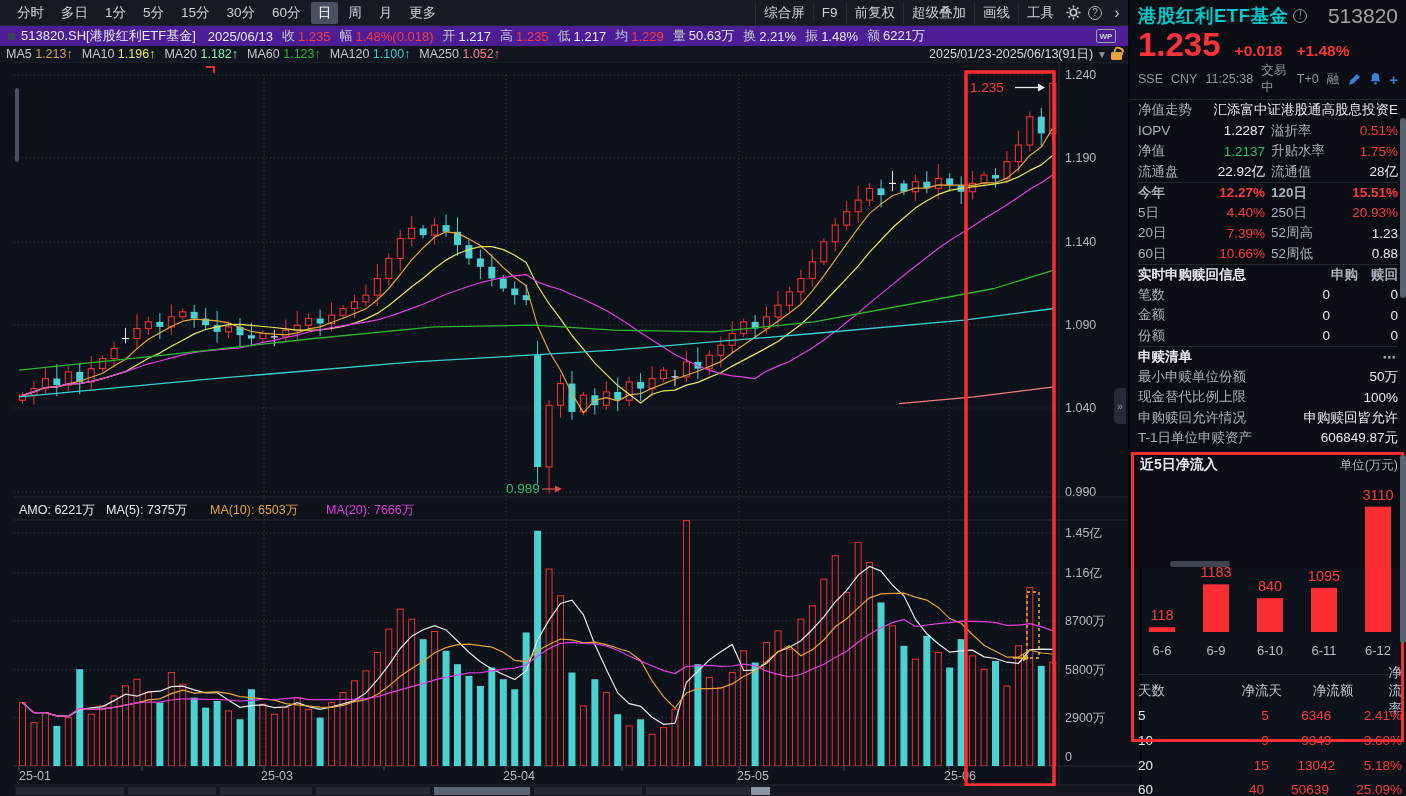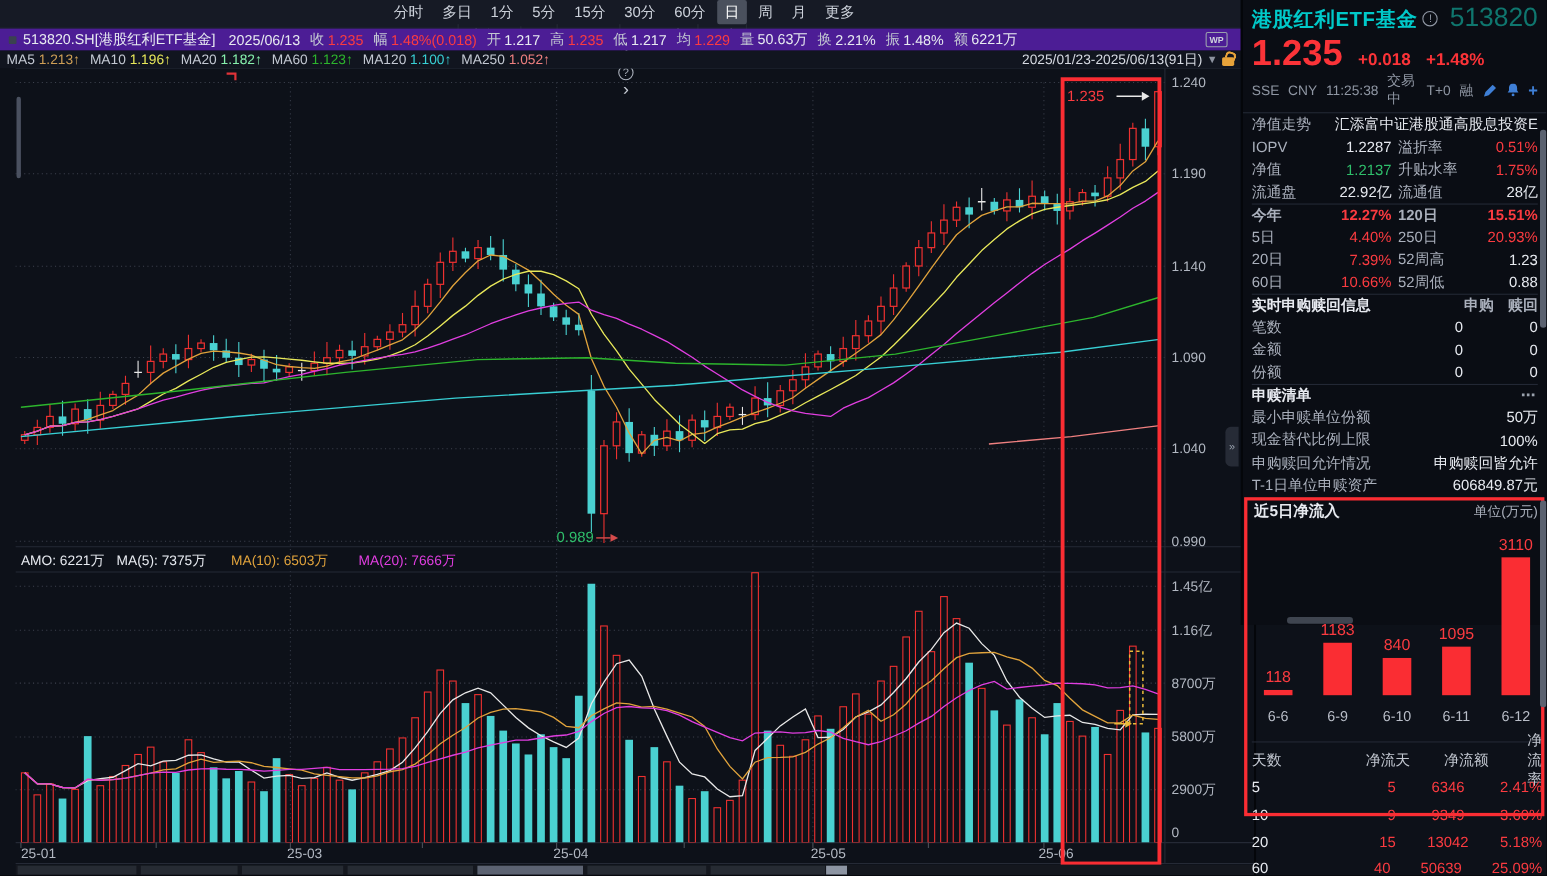--- a/index.html
+++ b/index.html
@@ -1,20 +1,20 @@
 <!DOCTYPE html>
 <html lang="zh"><head>
 <meta charset="utf-8">
 <style>
   html,body{margin:0;padding:0;background:#05070b;}
   *{box-sizing:border-box;font-family:"Liberation Sans","DejaVu Sans",sans-serif;}
   .app{position:relative;width:1406px;height:796px;background:#0d1119;overflow:hidden;color:#dfe3ea;}
   
   .tabbar{position:absolute;top:0;left:0;width:1128px;height:26px;background:#161a25;border-bottom:1px solid #1f2430;
-          display:flex;align-items:center;font-size:13.5px;color:#ccd1da;padding-left:10px;flex-direction:column;}
+          display:flex;align-items:center;font-size:13.5px;color:#ccd1da;padding-left:10px;}
   .tabbar .tab{padding:2px 7px;margin-right:3px;cursor:pointer;border-radius:2px;white-space:nowrap;}
   .tabbar .tab.sel{background:#4a505d;color:#fff;}
   .tabbar .spacer{flex:1;}
   .tabbar .tool{padding:2px 8px;white-space:nowrap;border-left:1px solid #262b36;}
   .iconbtn{display:inline-flex;align-items:center;justify-content:center;width:22px;height:18px;color:#c6cbd4;}
   .helpcirc{width:14px;height:14px;border:1px solid #aab0bb;border-radius:50%;font-size:10px;display:inline-flex;
             align-items:center;justify-content:center;color:#aab0bb;}
   .quotebar{position:absolute;top:26px;left:0;width:1128px;height:20px;background:#4c1d95;display:flex;align-items:center;
             font-size:13px;padding-left:6px;white-space:nowrap;}
   .quotebar .lbl{color:#c3c8d2;margin-left:9px;}
@@ -33,21 +33,21 @@
   
   .chart-wrap{position:absolute;top:62px;left:14px;width:1128px;height:734px;}
   .collapse-handle{position:absolute;left:1114px;top:388px;width:12px;height:36px;background:#262b36;border-radius:5px 0 0 5px;
                    color:#98a0ac;font-size:10px;display:flex;align-items:center;justify-content:center;cursor:pointer;}
   
   .panel{position:absolute;top:0;left:1128px;width:278px;height:568px;background:#0a0d14;border-left:2px solid #04060a;font-size:13.5px;}
   .p-title-row{display:flex;align-items:center;padding:3px 8px 0 8px;}
   .p-name{color:#00c9c9;font-weight:bold;font-size:18.5px;letter-spacing:.5px;}
   .p-info{width:14px;height:14px;border:1px solid #8f96a3;border-radius:50%;color:#8f96a3;font-size:10px;display:inline-flex;
           align-items:center;justify-content:center;margin-left:5px;}
-  .p-code{margin-left:auto;font-size:24px;color:#0f766e;}
+  .p-code{margin-left:auto;font-size:21px;color:#a3a3a3;}
   .p-price-row{display:flex;align-items:baseline;padding:0 8px;}
   .p-price{font-size:33px;font-weight:bold;color:#fb3338;line-height:1.0;}
   .p-chg,.p-pct{color:#fb3338;font-size:15.5px;font-weight:bold;margin-left:14px;}
   .p-status-row{display:flex;align-items:center;padding:1px 8px 3px 8px;color:#8f96a3;font-size:12.5px;gap:8px;border-bottom:1px solid #232835;}
   .p-status-row .ic{margin-left:2px;display:inline-flex;}
   .p-plus{color:#3f7fd6;font-size:15px;font-weight:bold;}
   .p-rows{padding:0 8px;}
   .p-row{display:flex;align-items:center;height:20.5px;}
   .p-row .half{display:flex;flex:1;align-items:center;}
   .p-row .half+.half{margin-left:6px;}

